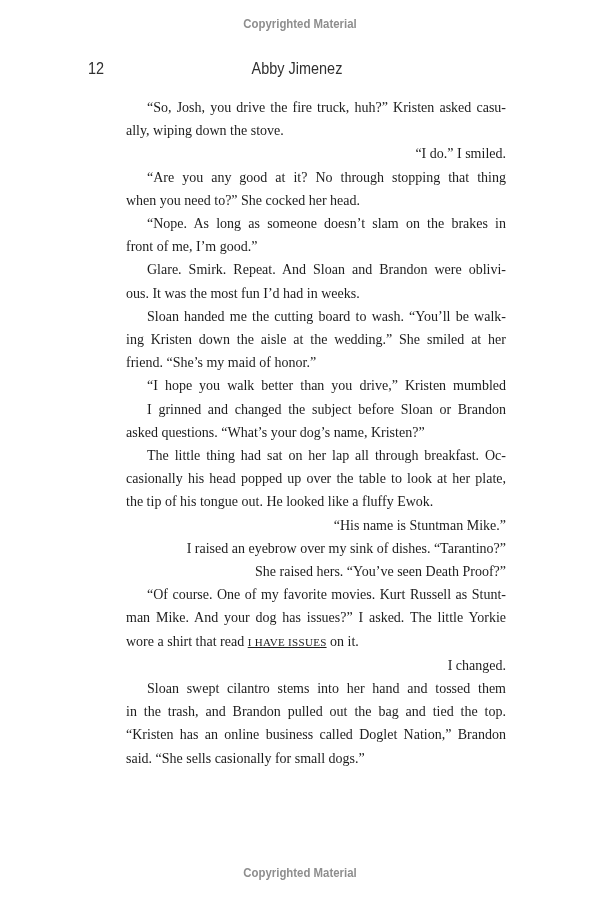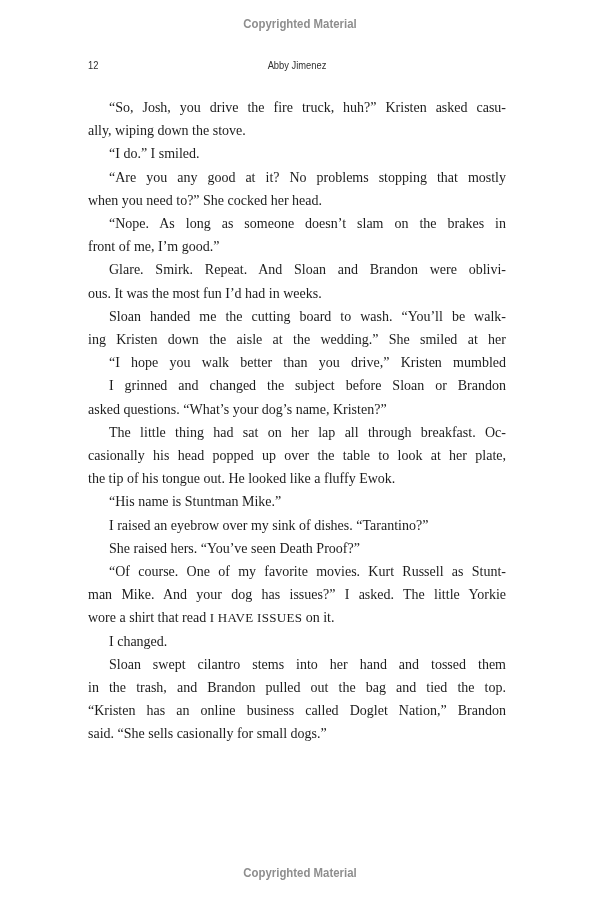--- a/index.html
+++ b/index.html
@@ -33,21 +33,21 @@
     transform-origin: center;
   }
   .notice.top { top: 17px; }
   .notice.bottom { top: 866px; }
 
   .header {
     position: absolute;
     top: 59px; left: 88px;
     width: 418px; height: 16px;
     font-family: "Liberation Sans", sans-serif;
-    font-size: 11px;
+    font-size: 17px;
     color: var(--header);
   }
   .pagenum {
     position: absolute; left: 0; top: 0;
     display: inline-block;
     transform: scaleX(0.85);
     transform-origin: left center;
   }
   .running {
     position: absolute; left: 0; right: 0; top: 0;
@@ -59,28 +59,28 @@
 
   .bodytext {
     position: absolute;
     top: 96px; left: 88px;
     width: 418px;
     font-size: 14px;
     line-height: 23.2px;
     color: var(--body);
   }
   .para { margin: 0; }
-  .line { text-align: left; }
+  .line { text-align: left; margin-left: 38px; }
   .line.just {
     text-align: justify;
     text-align-last: justify;
   }
-  .line.indent { text-indent: 21px; }
+  .line.indent { text-indent: 21px; text-align: right; }
   .italic { }
-  .smallcaps { font-size: 13px; letter-spacing: 0.3px; }
+  .smallcaps { font-size: 11px; letter-spacing: 0.3px; text-decoration: underline; }
 </style>
 </head>
 <body>
 
 <div class="page">
 
   <div class="notice top">Copyrighted Material</div>
 
   <div class="header">
     <span class="pagenum">12</span>
@@ -89,34 +89,35 @@
 
   <div class="bodytext">
       <div class="para">
         <div class="line indent just"><span>“So, Josh, you drive the fire truck, huh?” Kristen asked casu-</span></div>
         <div class="line"><span>ally, wiping down the stove.</span></div>
       </div>
       <div class="para">
         <div class="line indent"><span>“I do.” I smiled.</span></div>
       </div>
       <div class="para">
-        <div class="line indent just"><span>“Are you any good at it? No problems stopping that mostly</span></div>
+        <div class="line indent just"><span>“Are you any good at it? No through stopping that thing</span></div>
         <div class="line"><span>when you need to?” She cocked her head.</span></div>
       </div>
       <div class="para">
         <div class="line indent just"><span>“Nope. As long as someone doesn’t slam on the brakes in</span></div>
         <div class="line"><span>front of me, I’m good.”</span></div>
       </div>
       <div class="para">
         <div class="line indent just"><span>Glare. Smirk. Repeat. And Sloan and Brandon were oblivi-</span></div>
         <div class="line"><span>ous. It was the most fun I’d had in weeks.</span></div>
       </div>
       <div class="para">
         <div class="line indent just"><span>Sloan handed me the cutting board to wash. “You’ll be walk-</span></div>
         <div class="line just"><span>ing Kristen down the aisle at the wedding.” She smiled at her</span></div>
+        <div class="line"><span>friend. “She’s my maid of honor.”</span></div>
       </div>
       <div class="para">
         <div class="line indent just"><span>“I hope you walk better than you drive,” Kristen mumbled</span></div>
       </div>
       <div class="para">
         <div class="line indent just"><span>I grinned and changed the subject before Sloan or Brandon</span></div>
         <div class="line"><span>asked questions. “What’s your dog’s name, Kristen?”</span></div>
       </div>
       <div class="para">
         <div class="line indent just"><span>The little thing had sat on her lap all through breakfast. Oc-</span></div>

